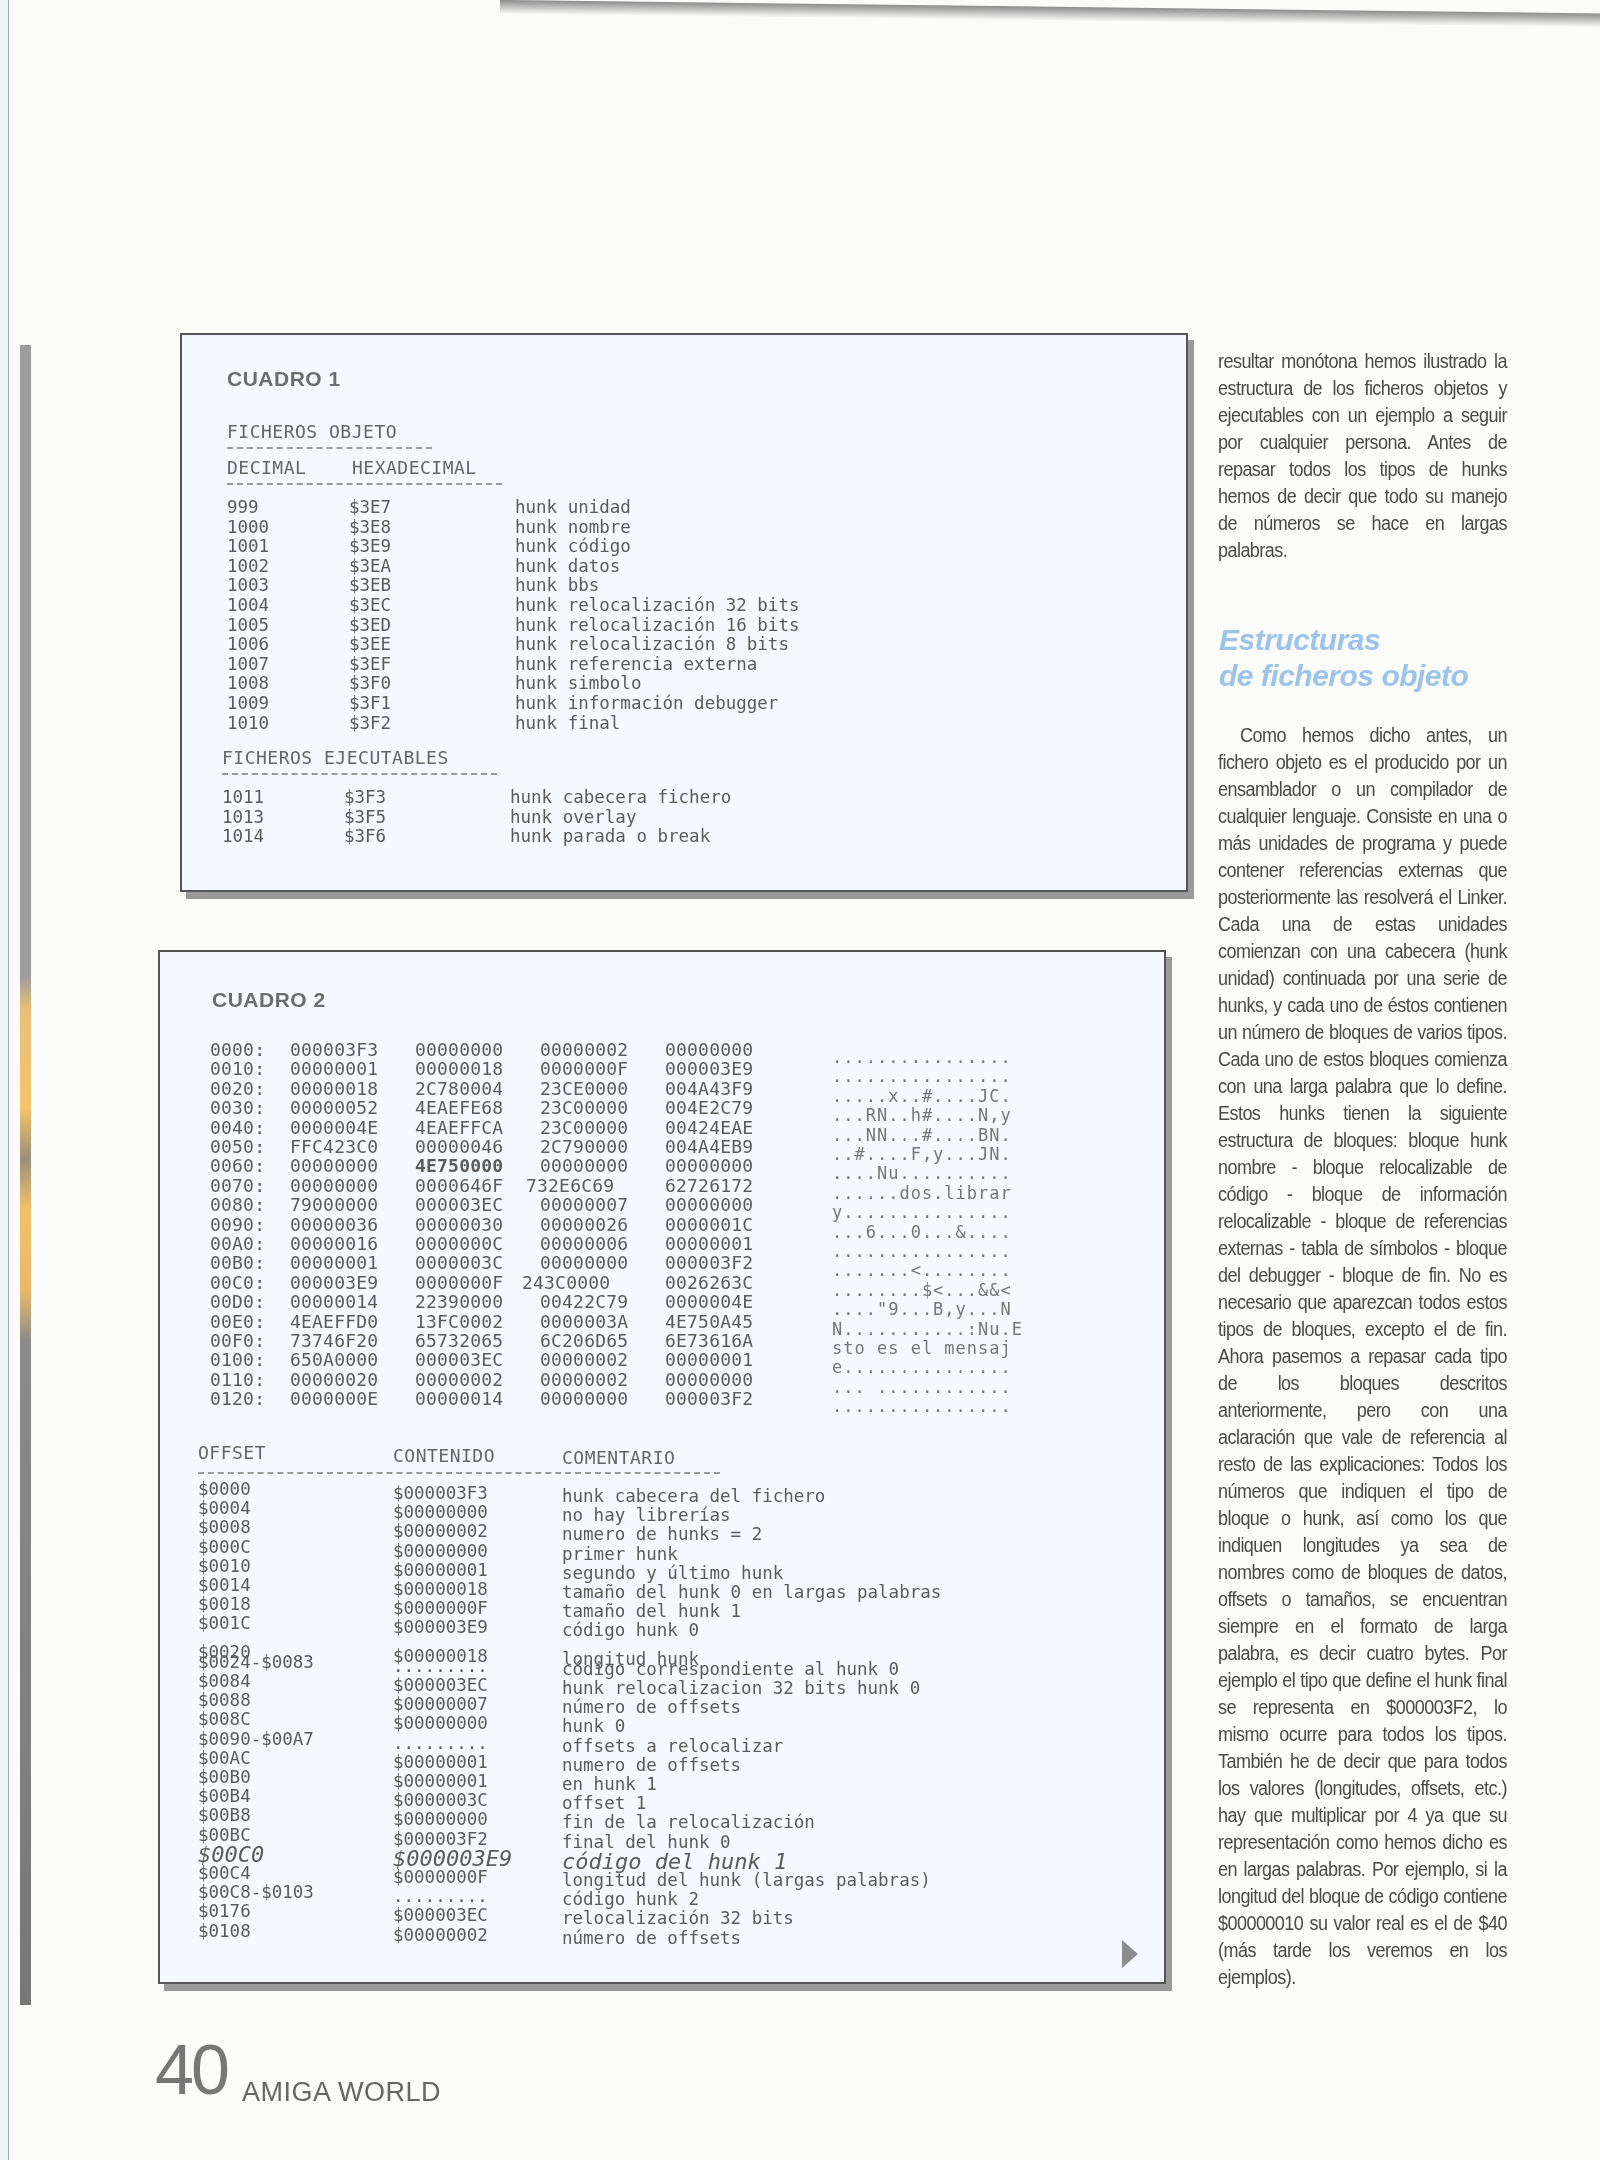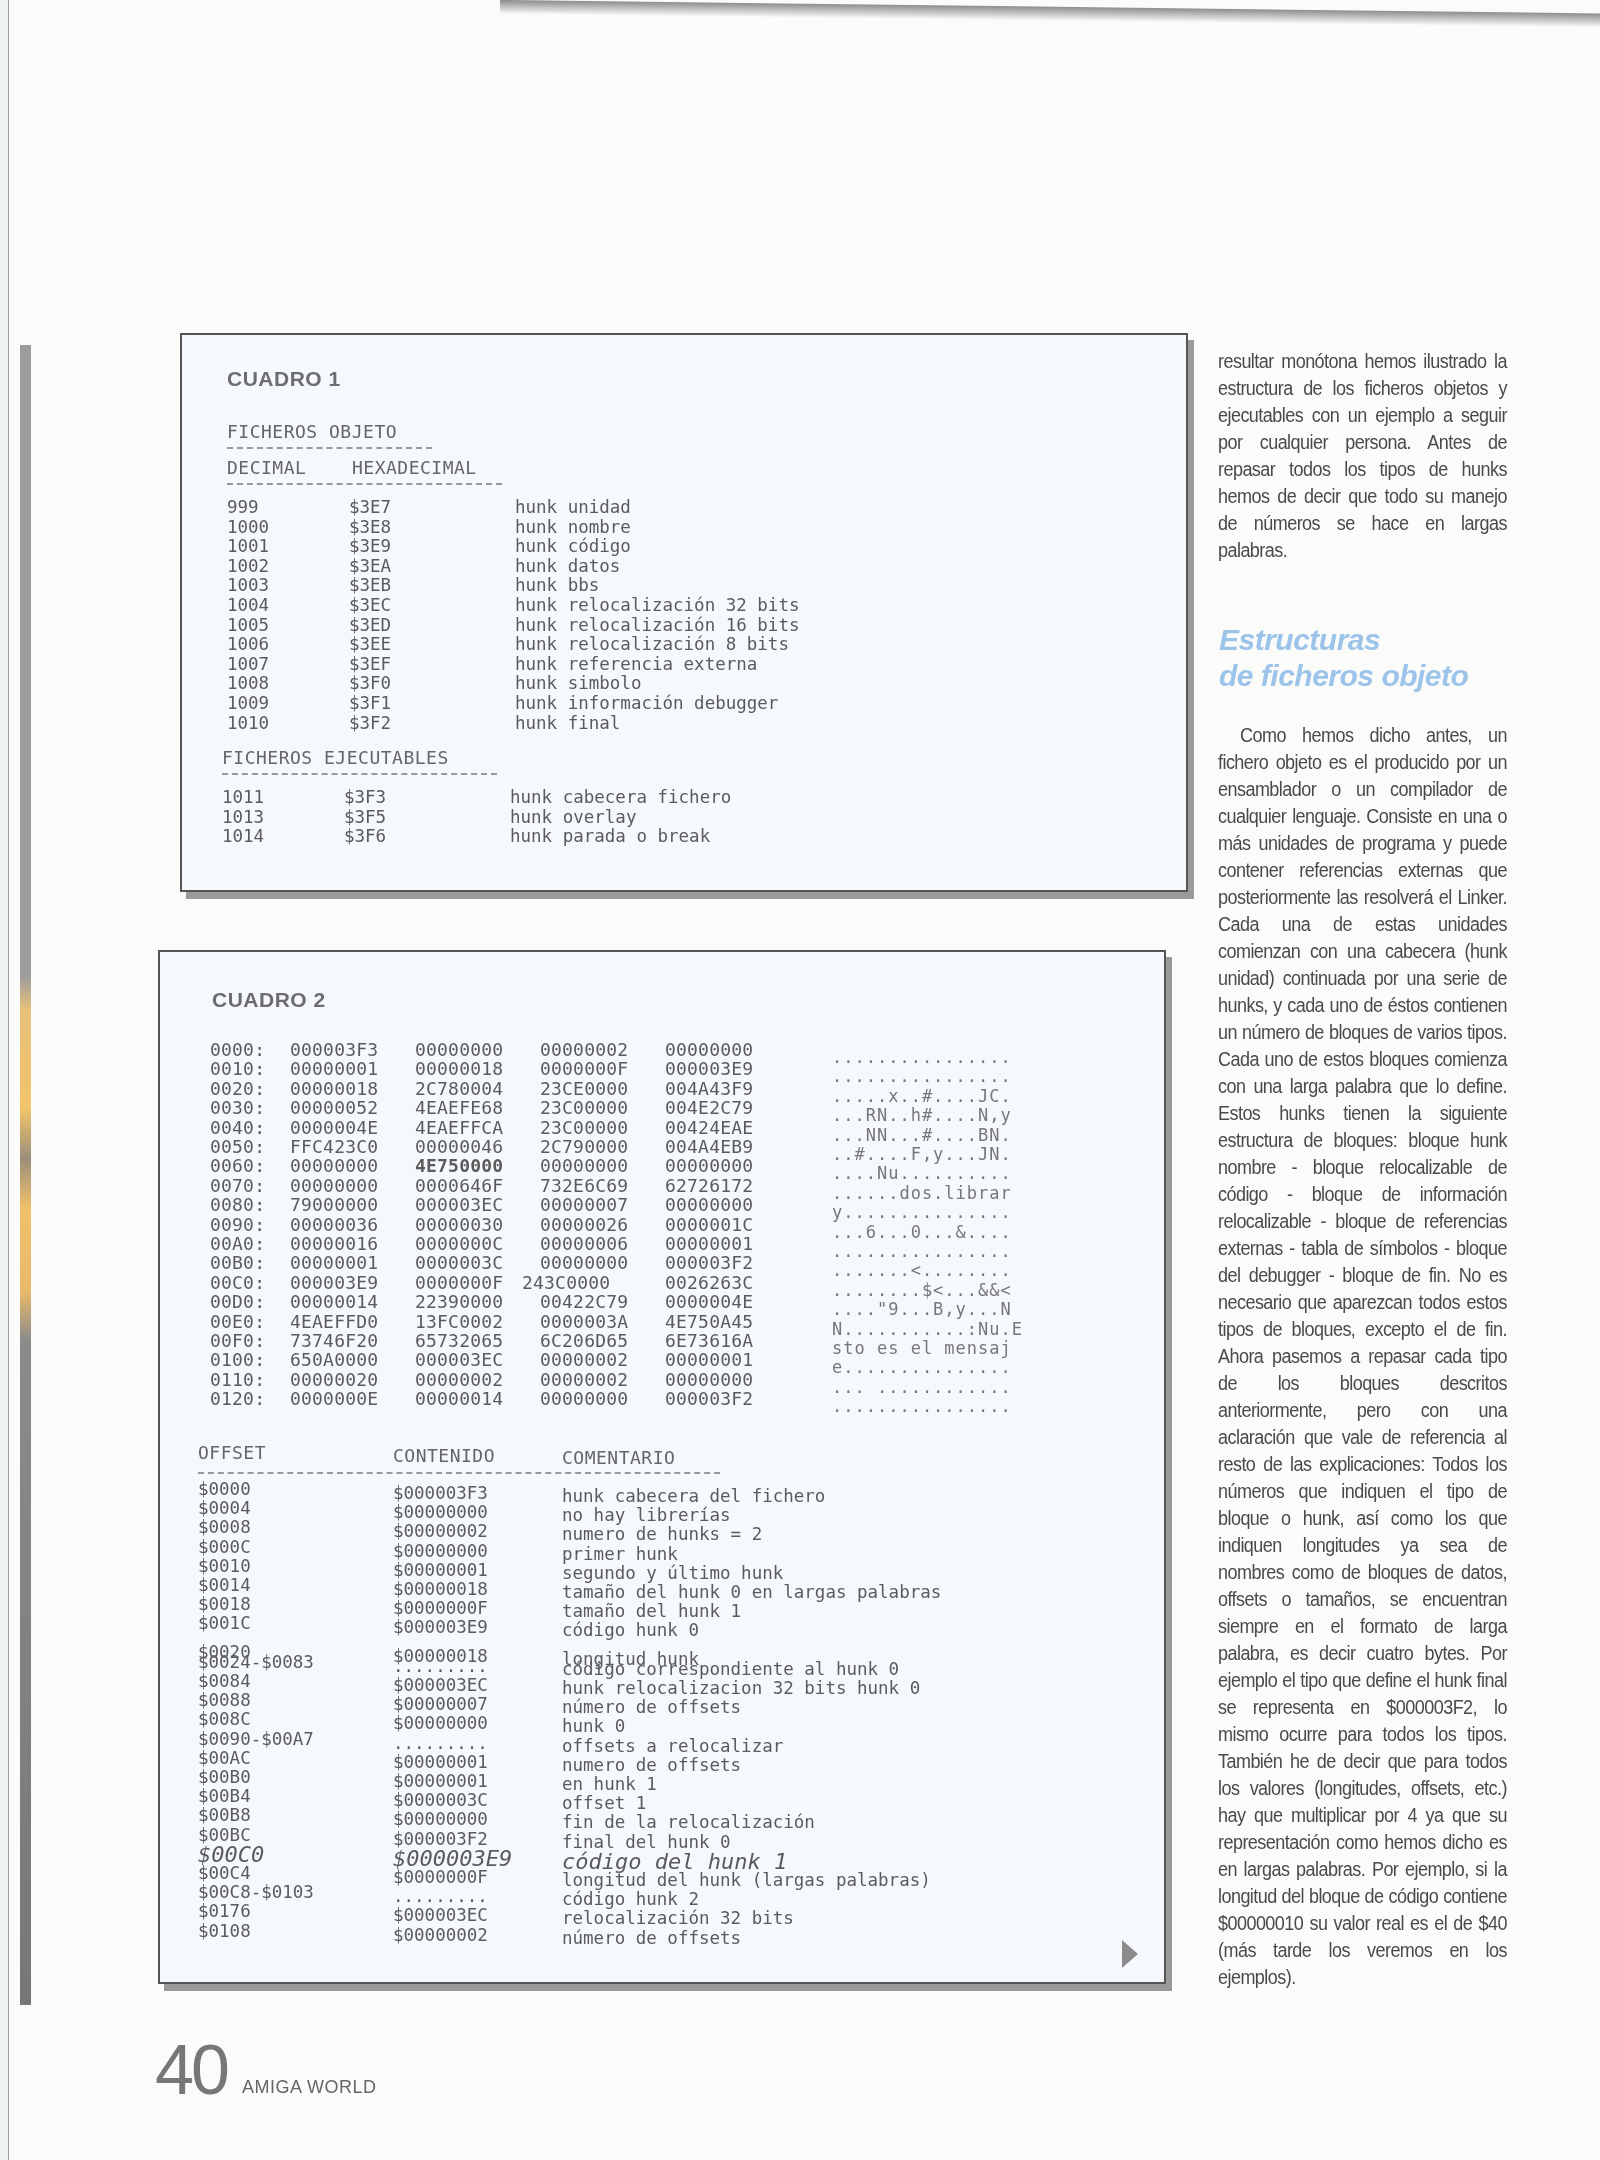--- a/index.html
+++ b/index.html
@@ -49,21 +49,21 @@
     position: absolute; left: 1219px; top: 622px; width: 330px;
     font-family: "Liberation Sans", sans-serif; font-weight: bold; font-style: italic;
     font-size: 30px; line-height: 36px; color: #9cc4ea; letter-spacing: -0.5px;
   }
   .play-icon {
     position: absolute; left: 1122px; top: 1940px; width: 0; height: 0;
     border-top: 14px solid transparent; border-bottom: 14px solid transparent;
     border-left: 16px solid #8c8c8c;
   }
   .folio-num { position: absolute; left: 155px; top: 2030px; font-size: 70px; font-weight: 300; color: #777; letter-spacing: -3px; font-family: "Liberation Sans", sans-serif; }
-  .folio-mag { position: absolute; left: 242px; top: 2077px; font-size: 18px; color: #666; letter-spacing: 0.5px; font-family: "Liberation Sans", sans-serif; }
+  .folio-mag { position: absolute; left: 242px; top: 2077px; font-size: 27px; color: #666; letter-spacing: 0.5px; font-family: "Liberation Sans", sans-serif; }
 </style>
 </head>
 <body>
 
 <div class="top-shade"></div>
 <div class="left-edge"></div>
 <div class="left-bar"></div>
 
 <div id="box1" class="box">
   <div class="box-title" style="left:45px; top:32px;">CUADRO 1</div>
@@ -99,21 +99,21 @@
 <div id="box2" class="box">
   <div class="box-title" style="left:52px; top:36px;">CUADRO 2</div>
   <div id="hexdump" style="position:absolute; left:50px; top:88px;">
       <div class="hexrow mono" style="top: 0px; left: 0px; width: 600px; height: 19px;"><span class="c" style="left: 0px;">0000:</span><span class="c" style="left: 80px;">000003F3</span><span class="c" style="left: 205px;">00000000</span><span class="c" style="left: 330px;">00000002</span><span class="c" style="left: 455px;">00000000</span></div>
       <div class="hexrow mono" style="top: 19.4px; left: 0px; width: 600px; height: 19px;"><span class="c" style="left: 0px;">0010:</span><span class="c" style="left: 80px;">00000001</span><span class="c" style="left: 205px;">00000018</span><span class="c" style="left: 330px;">0000000F</span><span class="c" style="left: 455px;">000003E9</span></div>
       <div class="hexrow mono" style="top: 38.8px; left: 0px; width: 600px; height: 19px;"><span class="c" style="left: 0px;">0020:</span><span class="c" style="left: 80px;">00000018</span><span class="c" style="left: 205px;">2C780004</span><span class="c" style="left: 330px;">23CE0000</span><span class="c" style="left: 455px;">004A43F9</span></div>
       <div class="hexrow mono" style="top: 58.2px; left: 0px; width: 600px; height: 19px;"><span class="c" style="left: 0px;">0030:</span><span class="c" style="left: 80px;">00000052</span><span class="c" style="left: 205px;">4EAEFE68</span><span class="c" style="left: 330px;">23C00000</span><span class="c" style="left: 455px;">004E2C79</span></div>
       <div class="hexrow mono" style="top: 77.6px; left: 0px; width: 600px; height: 19px;"><span class="c" style="left: 0px;">0040:</span><span class="c" style="left: 80px;">0000004E</span><span class="c" style="left: 205px;">4EAEFFCA</span><span class="c" style="left: 330px;">23C00000</span><span class="c" style="left: 455px;">00424EAE</span></div>
       <div class="hexrow mono" style="top: 97px; left: 0px; width: 600px; height: 19px;"><span class="c" style="left: 0px;">0050:</span><span class="c" style="left: 80px;">FFC423C0</span><span class="c" style="left: 205px;">00000046</span><span class="c" style="left: 330px;">2C790000</span><span class="c" style="left: 455px;">004A4EB9</span></div>
       <div class="hexrow mono" style="top: 116.4px; left: 0px; width: 600px; height: 19px;"><span class="c" style="left: 0px;">0060:</span><span class="c" style="left: 80px;">00000000</span><span class="c" style="left: 205px; font-weight: bold;">4E750000</span><span class="c" style="left: 330px;">00000000</span><span class="c" style="left: 455px;">00000000</span></div>
-      <div class="hexrow mono" style="top: 135.8px; left: 0px; width: 600px; height: 19px;"><span class="c" style="left: 0px;">0070:</span><span class="c" style="left: 80px;">00000000</span><span class="c" style="left: 205px;">0000646F</span><span class="c" style="left: 330px;">732E6C69</span><span class="c" style="left: 455px;">62726172</span></div>
+      <div class="hexrow mono" style="top: 135.8px; left: 0px; width: 600px; height: 19px;"><span class="c" style="left: 0px;">0070:</span><span class="c" style="left: 80px;">00000000</span><span class="c" style="left: 205px;">0000646F</span><span class="c" style="left: 316px;">732E6C69</span><span class="c" style="left: 455px;">62726172</span></div>
       <div class="hexrow mono" style="top: 155.2px; left: 0px; width: 600px; height: 19px;"><span class="c" style="left: 0px;">0080:</span><span class="c" style="left: 80px;">79000000</span><span class="c" style="left: 205px;">000003EC</span><span class="c" style="left: 330px;">00000007</span><span class="c" style="left: 455px;">00000000</span></div>
       <div class="hexrow mono" style="top: 174.6px; left: 0px; width: 600px; height: 19px;"><span class="c" style="left: 0px;">0090:</span><span class="c" style="left: 80px;">00000036</span><span class="c" style="left: 205px;">00000030</span><span class="c" style="left: 330px;">00000026</span><span class="c" style="left: 455px;">0000001C</span></div>
       <div class="hexrow mono" style="top: 194px; left: 0px; width: 600px; height: 19px;"><span class="c" style="left: 0px;">00A0:</span><span class="c" style="left: 80px;">00000016</span><span class="c" style="left: 205px;">0000000C</span><span class="c" style="left: 330px;">00000006</span><span class="c" style="left: 455px;">00000001</span></div>
       <div class="hexrow mono" style="top: 213.4px; left: 0px; width: 600px; height: 19px;"><span class="c" style="left: 0px;">00B0:</span><span class="c" style="left: 80px;">00000001</span><span class="c" style="left: 205px;">0000003C</span><span class="c" style="left: 330px;">00000000</span><span class="c" style="left: 455px;">000003F2</span></div>
       <div class="hexrow mono" style="top: 232.8px; left: 0px; width: 600px; height: 19px;"><span class="c" style="left: 0px;">00C0:</span><span class="c" style="left: 80px;">000003E9</span><span class="c" style="left: 205px;">0000000F</span><span class="c" style="left: 312px;">243C0000</span><span class="c" style="left: 455px;">0026263C</span></div>
       <div class="hexrow mono" style="top: 252.2px; left: 0px; width: 600px; height: 19px;"><span class="c" style="left: 0px;">00D0:</span><span class="c" style="left: 80px;">00000014</span><span class="c" style="left: 205px;">22390000</span><span class="c" style="left: 330px;">00422C79</span><span class="c" style="left: 455px;">0000004E</span></div>
       <div class="hexrow mono" style="top: 271.6px; left: 0px; width: 600px; height: 19px;"><span class="c" style="left: 0px;">00E0:</span><span class="c" style="left: 80px;">4EAEFFD0</span><span class="c" style="left: 205px;">13FC0002</span><span class="c" style="left: 330px;">0000003A</span><span class="c" style="left: 455px;">4E750A45</span></div>
       <div class="hexrow mono" style="top: 291px; left: 0px; width: 600px; height: 19px;"><span class="c" style="left: 0px;">00F0:</span><span class="c" style="left: 80px;">73746F20</span><span class="c" style="left: 205px;">65732065</span><span class="c" style="left: 330px;">6C206D65</span><span class="c" style="left: 455px;">6E73616A</span></div>
       <div class="hexrow mono" style="top: 310.4px; left: 0px; width: 600px; height: 19px;"><span class="c" style="left: 0px;">0100:</span><span class="c" style="left: 80px;">650A0000</span><span class="c" style="left: 205px;">000003EC</span><span class="c" style="left: 330px;">00000002</span><span class="c" style="left: 455px;">00000001</span></div>
       <div class="hexrow mono" style="top: 329.8px; left: 0px; width: 600px; height: 19px;"><span class="c" style="left: 0px;">0110:</span><span class="c" style="left: 80px;">00000020</span><span class="c" style="left: 205px;">00000002</span><span class="c" style="left: 330px;">00000002</span><span class="c" style="left: 455px;">00000000</span></div>

